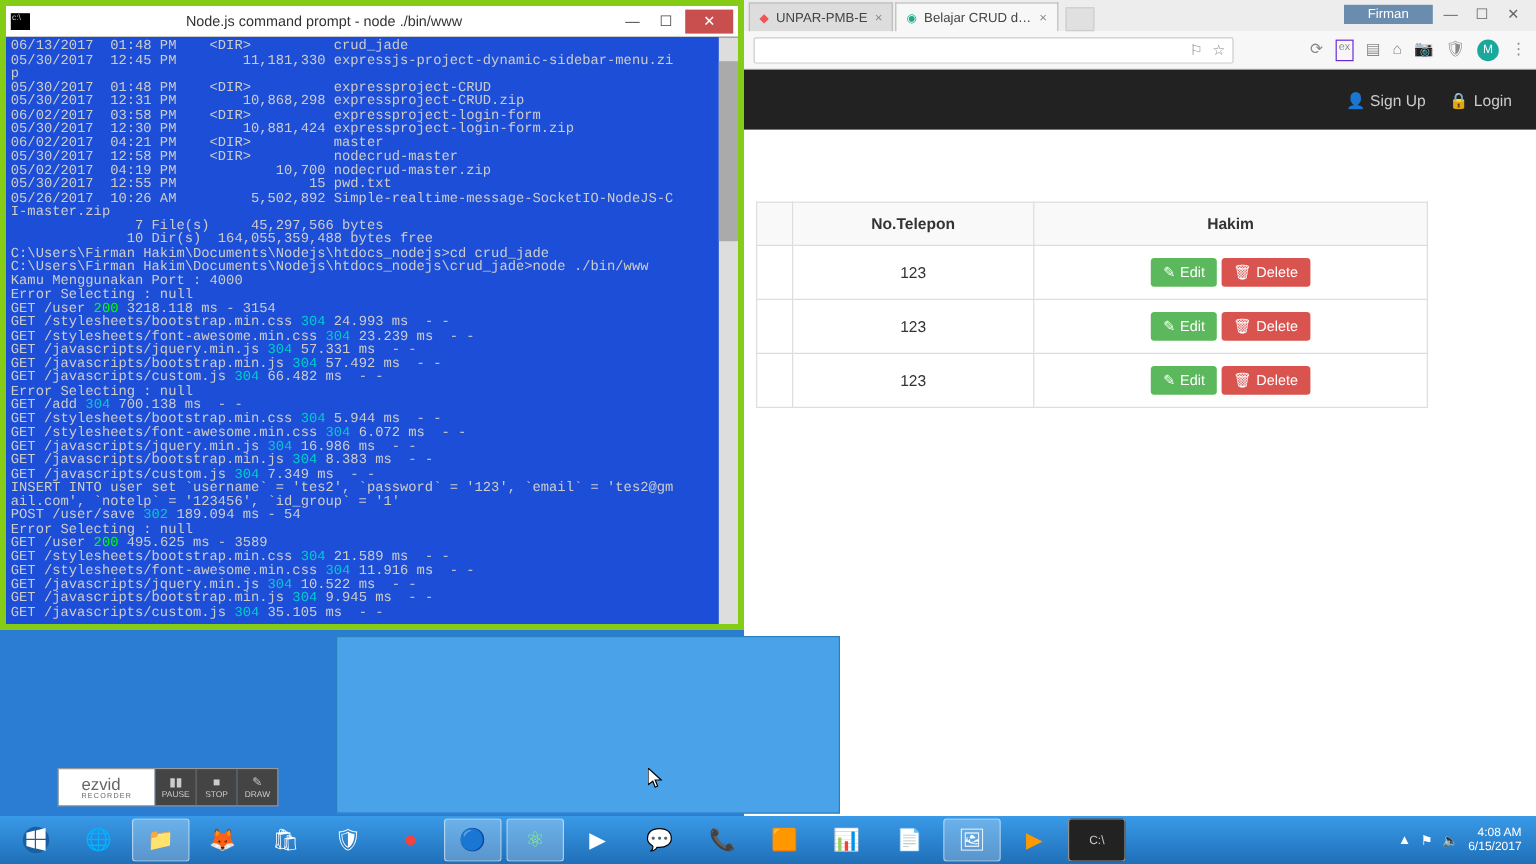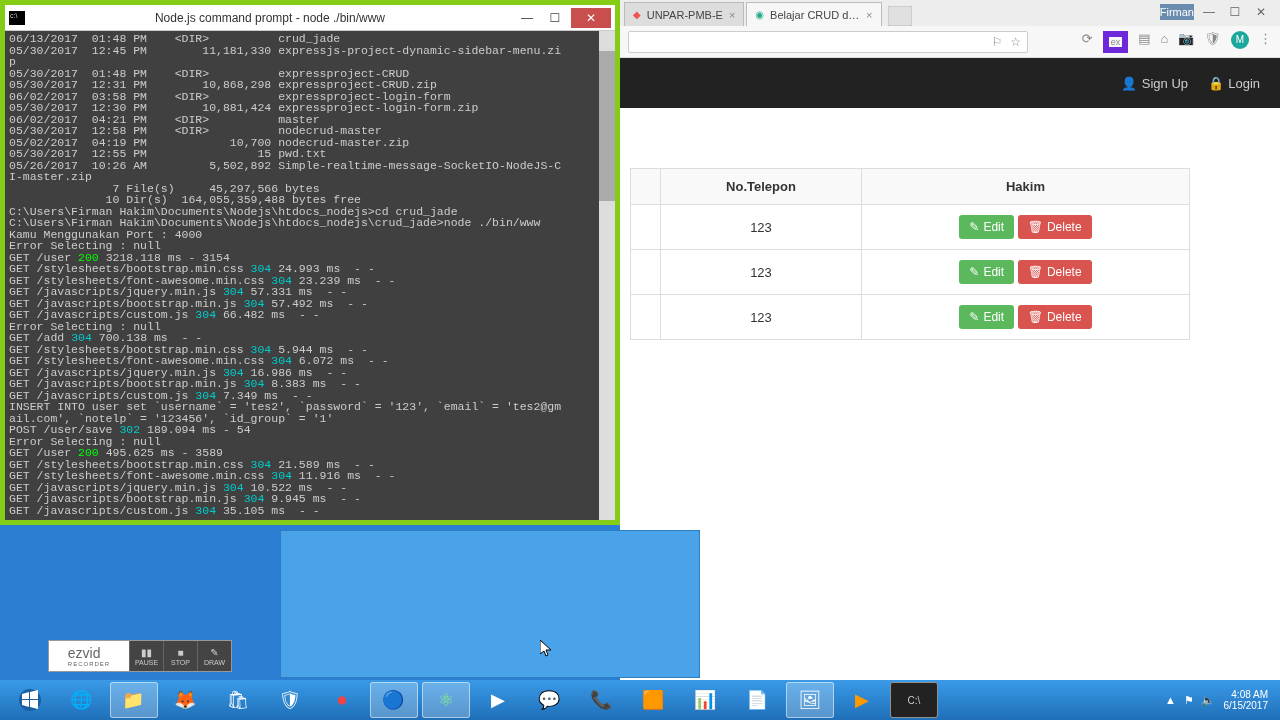--- a/index.html
+++ b/index.html
@@ -63,21 +63,21 @@
   color: #444;
   cursor: pointer;
 }
 .titlebar-btn.close {
   background: #c94f4f;
   color: #fff;
   width: 40px;
 }
 .terminal-body {
   height: calc(100% - 26px);
-  background: #404040;
+  background: #1d4ed8;
   color: #ccc;
   font-family: Consolas, "Courier New", monospace;
   font-size: 11.5px;
   padding: 2px 4px;
   overflow: hidden;
   position: relative;
   line-height: 1.0;
   white-space: pre;
 }
 .terminal-body .scrollbar {
@@ -133,21 +133,21 @@
 }
 .tab.active { background: #f7f7f7; }
 .tab-favicon { color: #e55; font-size: 10px; }
 .tab-favicon.green { color: #2a8; }
 .tab-close { color: #888; cursor: pointer; }
 .tab-new { width: 24px; height: 20px; background: #e0e0e0; border:1px solid #ccc; margin-left:4px; }
 .tab-truncate { white-space: nowrap; overflow: hidden; text-overflow: ellipsis; max-width: 90px; }
 .browser-ident {
   position: absolute; right: 8px; top: 2px; display:flex; gap:4px; align-items:center;
 }
-.ident-chip { background:#6a8caf; color:#fff; font-size:11px; padding:2px 0; border-radius:0; }
+.ident-chip { background:#6a8caf; color:#fff; font-size:11px; padding:2px 20px; border-radius:0; }
 .win-btn { width:22px; height:20px; font-size:12px; color:#666; display:flex;align-items:center;justify-content:center;cursor:pointer;}
 .browser-toolbar {
   height: 32px;
   background: #f7f7f7;
   border-bottom: 1px solid #ddd;
   display: flex;
   align-items: center;
   padding: 0 8px;
   gap: 8px;
 }
@@ -376,21 +376,21 @@
       <span class="win-btn">✕</span>
     </div>
   </div>
   <div class="browser-toolbar">
     <div class="omnibox">
       <span>⚐</span>
       <span>☆</span>
     </div>
     <div class="toolbar-icons">
       <span>⟳</span>
-      <span style="font-size:9px;border:6px solid #6d28d9;padding:0 2px;">ex</span>
+      <span style="font-size:9px;border:1px solid #6d28d9;padding:0 2px;">ex</span>
       <span>▤</span>
       <span>⌂</span>
       <span>📷</span>
       <span>🛡</span>
       <span class="avatar">M</span>
       <span>⋮</span>
     </div>
   </div>
   <div class="page-header">
     <span>

